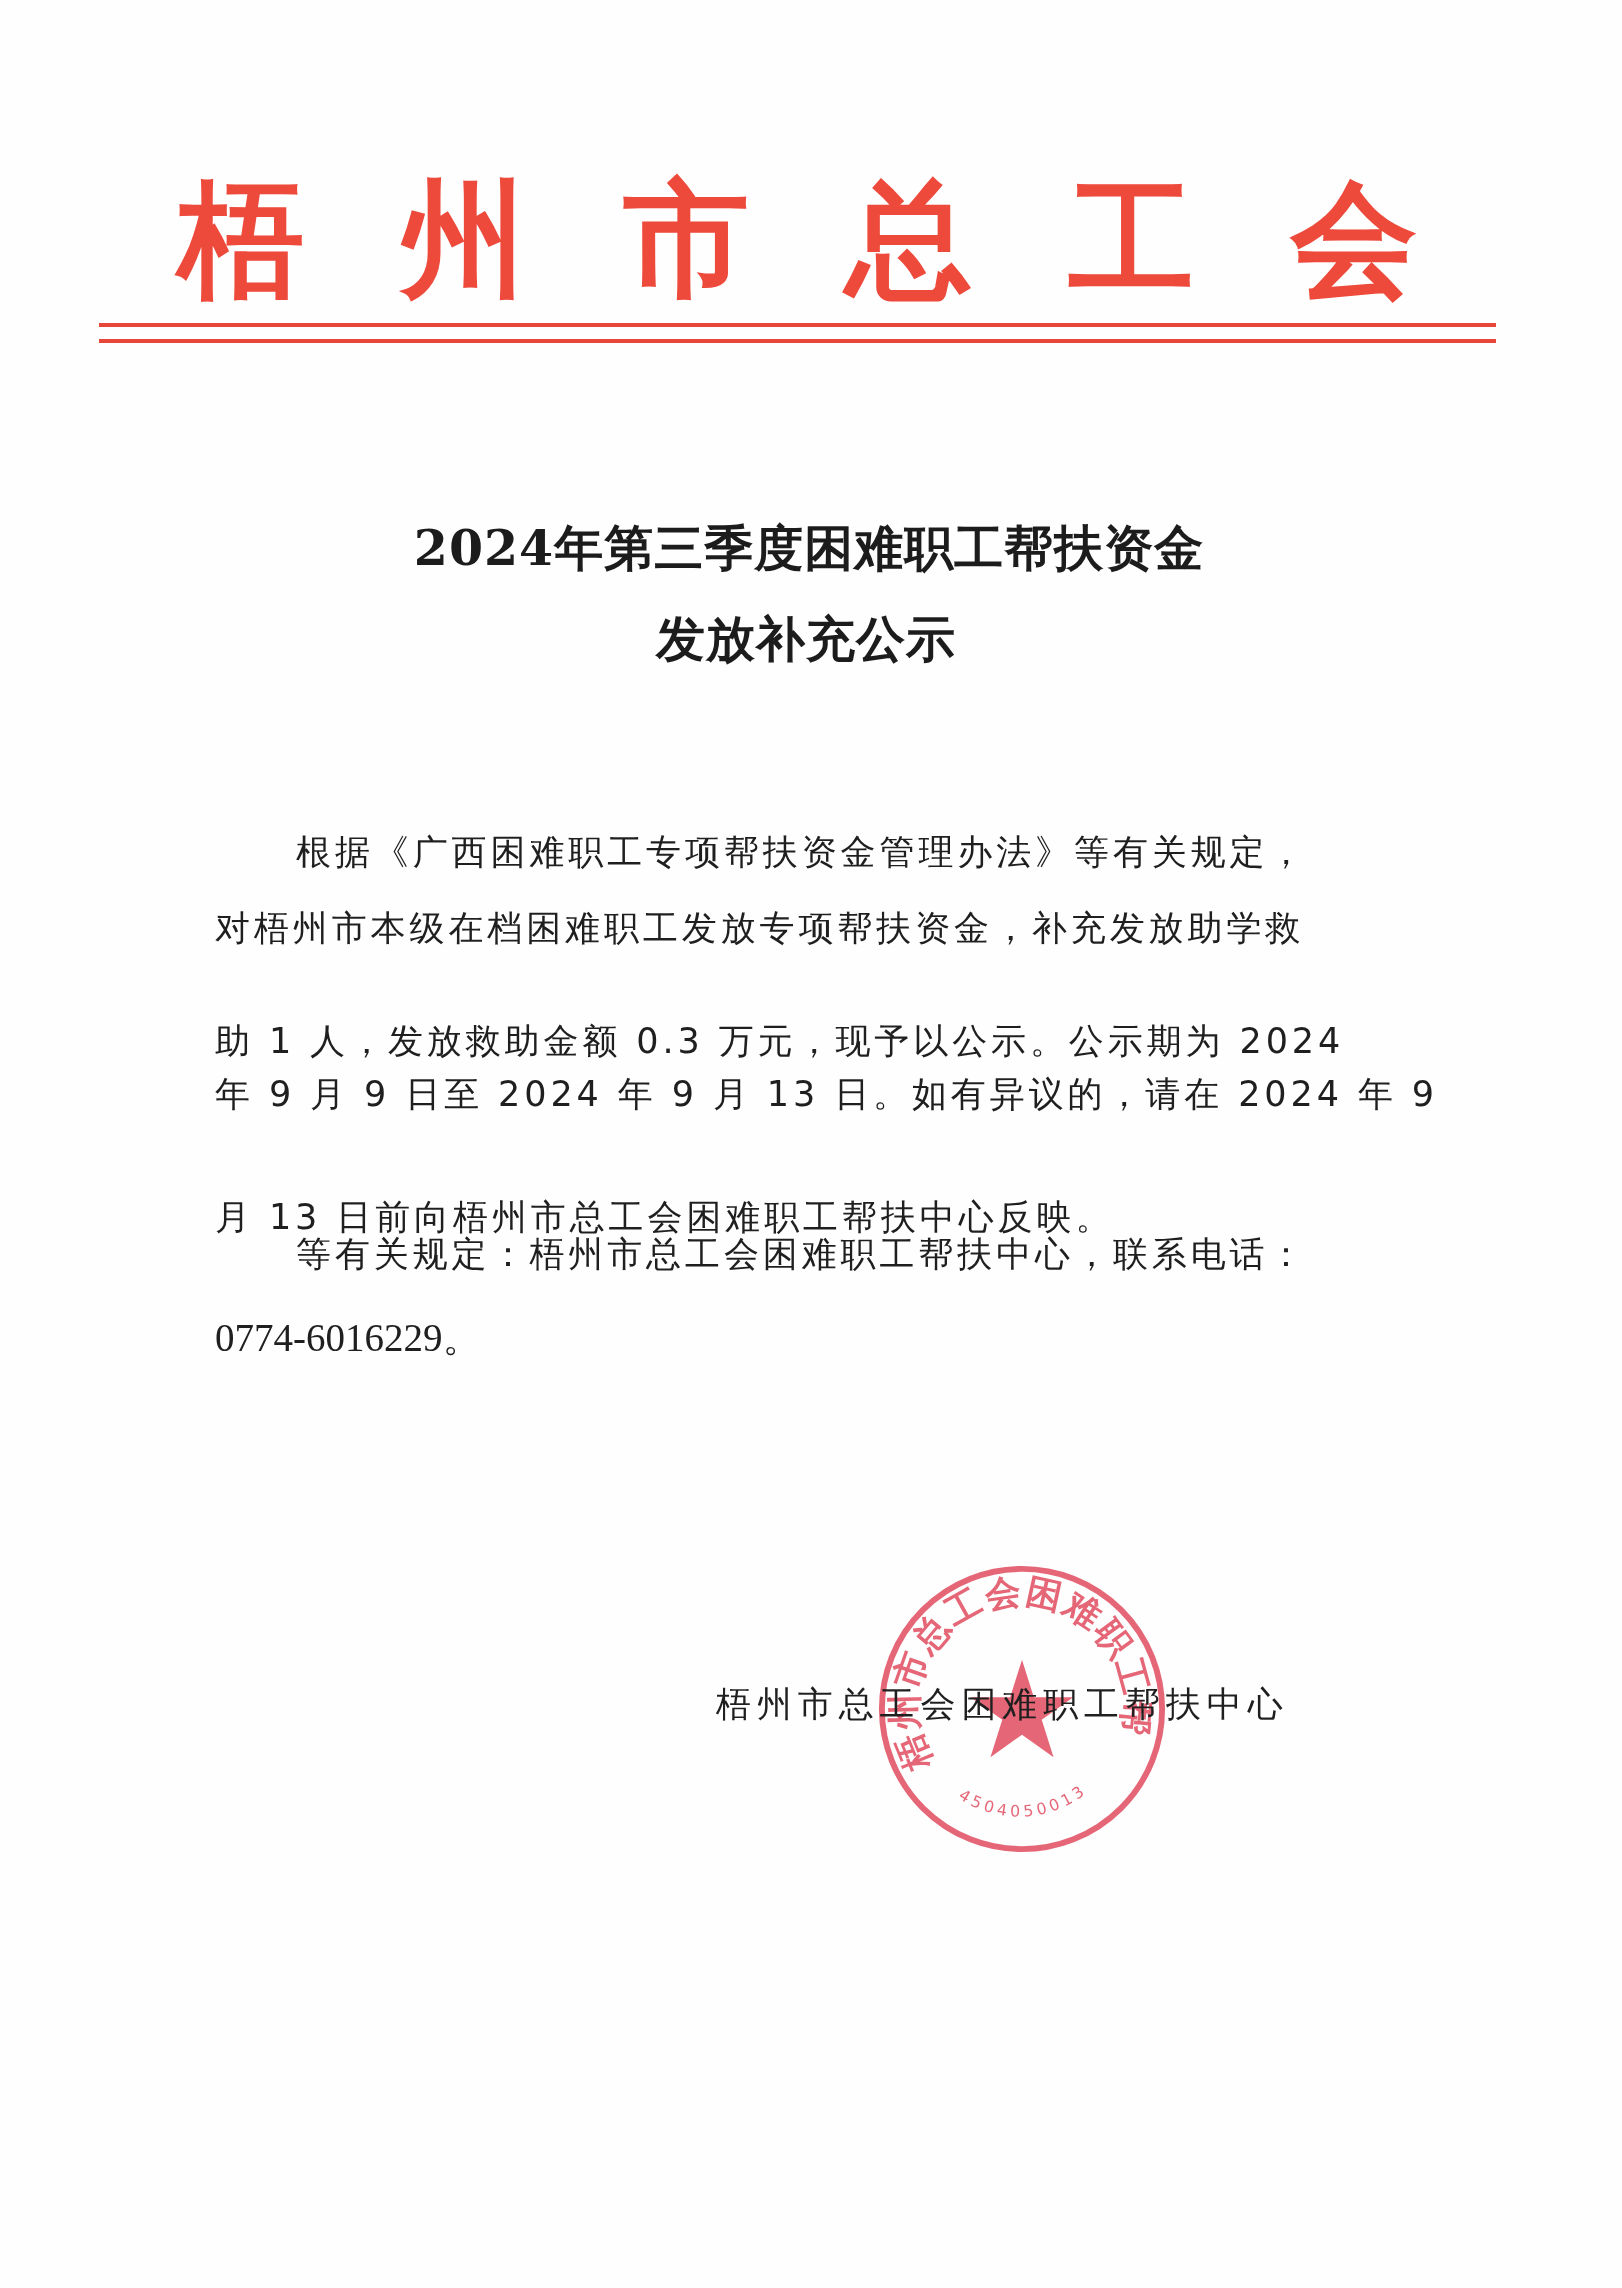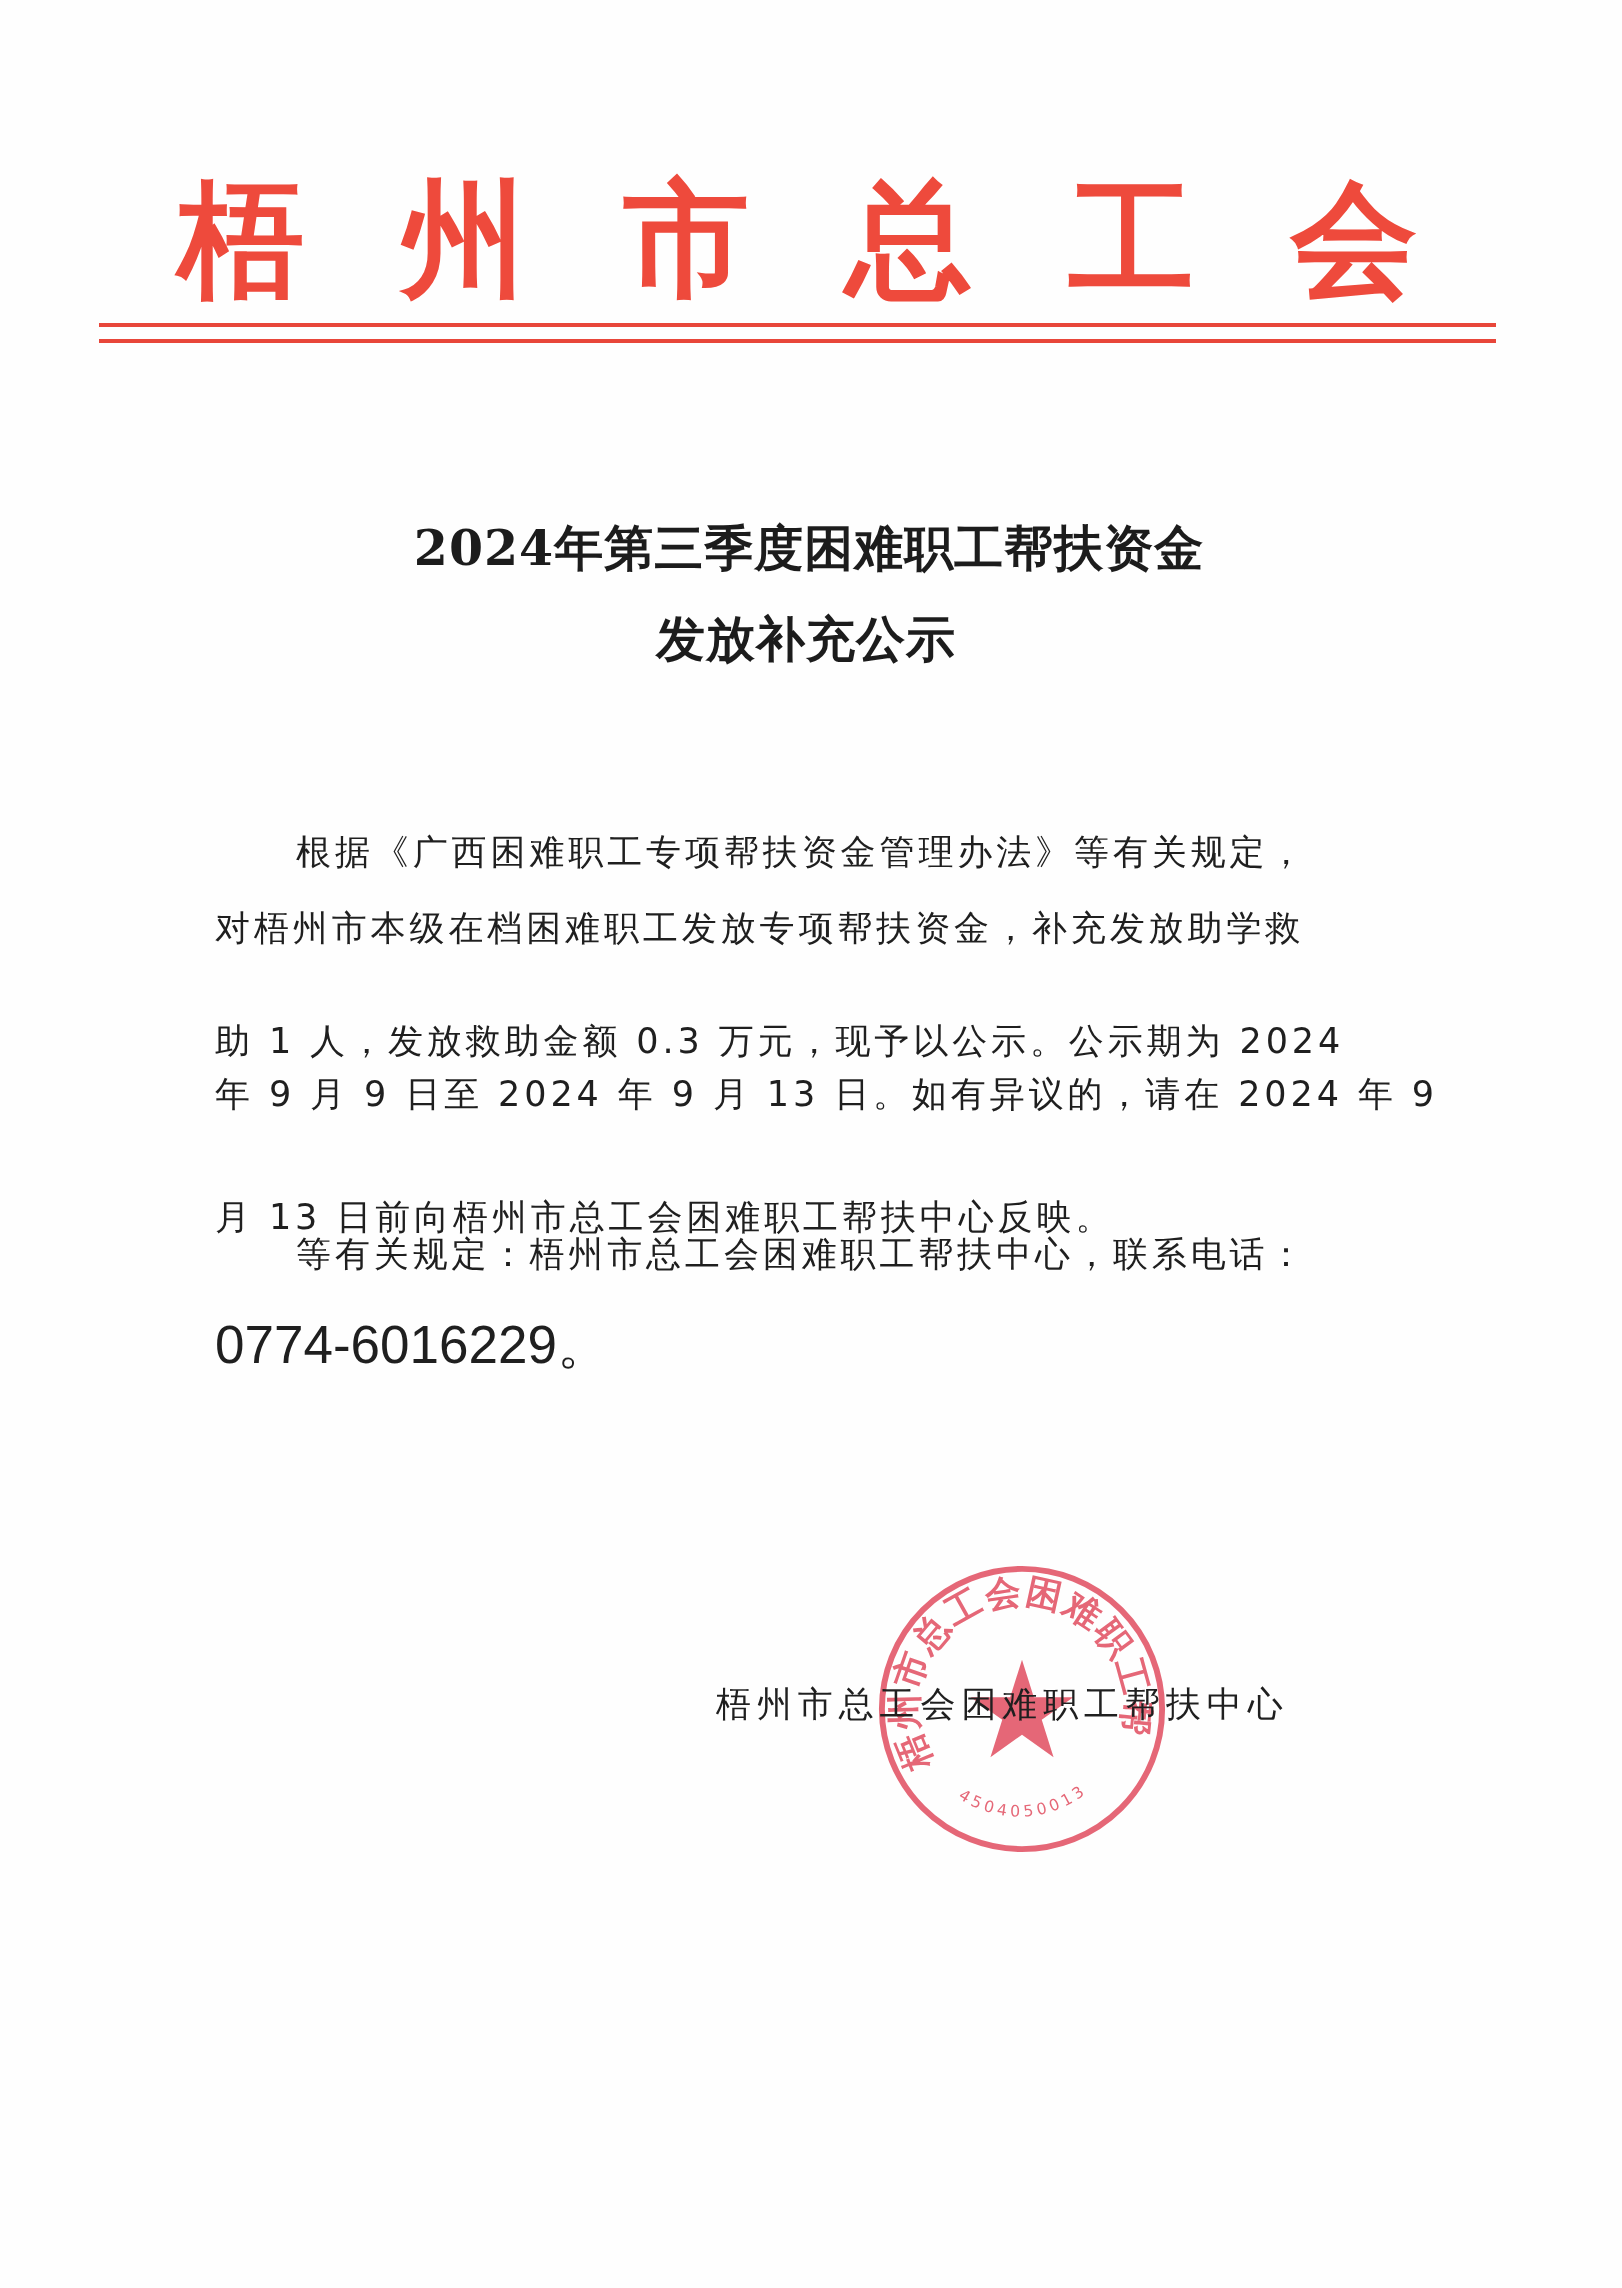--- a/index.html
+++ b/index.html
@@ -159,21 +159,21 @@
   <div class="body-text" style="top:0;">
     <div class="line indent" style="top:835px;text-align:right;">根据《广西困难职工专项帮扶资金管理办法》等有关规定，</div>
     <div class="line flush" style="top:911px;">对梧州市本级在档困难职工发放专项帮扶资金，补充发放助学救</div>
     <div class="line flush" style="top:1024px;text-align:center;">助 1 人，发放救助金额 0.3 万元，现予以公示。公示期为 2024</div>
     <div class="line flush" style="top:1077px;">年 9 月 9 日至 2024 年 9 月 13 日。如有异议的，请在 2024 年 9</div>
     <div class="line flush" style="top:1156px;margin-top:44px;">月 13 日前向梧州市总工会困难职工帮扶中心反映。</div>
   </div>
 
   <div class="body-text" style="top:0;">
     <div class="line indent" style="top:1237px;">等有关规定：梧州市总工会困难职工帮扶中心，联系电话：</div>
-    <div class="line flush" style="top:1318px; font-family:Liberation Sans, sans-serif; font-size:53px; letter-spacing:0;">0774-6016229。</div>
+    <div class="line flush" style="top:1318px; font-family:Liberation Serif, serif; font-size:39px; letter-spacing:0;">0774-6016229。</div>
   </div>
 
 
   <svg class="seal" viewBox="0 0 300 300" xmlns="http://www.w3.org/2000/svg">
     <defs>
       <path id="sealArc" d="M 60 205 A 105 105 0 1 1 245 190" fill="none"></path>
       <path id="sealArcBottom" d="M 85 240 A 110 110 0 0 0 235 215" fill="none"></path>
     </defs>
     <circle cx="150" cy="150" r="142" fill="none" stroke="#e0475a" stroke-width="6"></circle>
     <text font-family="DejaVu Serif, serif" font-size="36" font-weight="bold" fill="#e0475a" letter-spacing="2">

